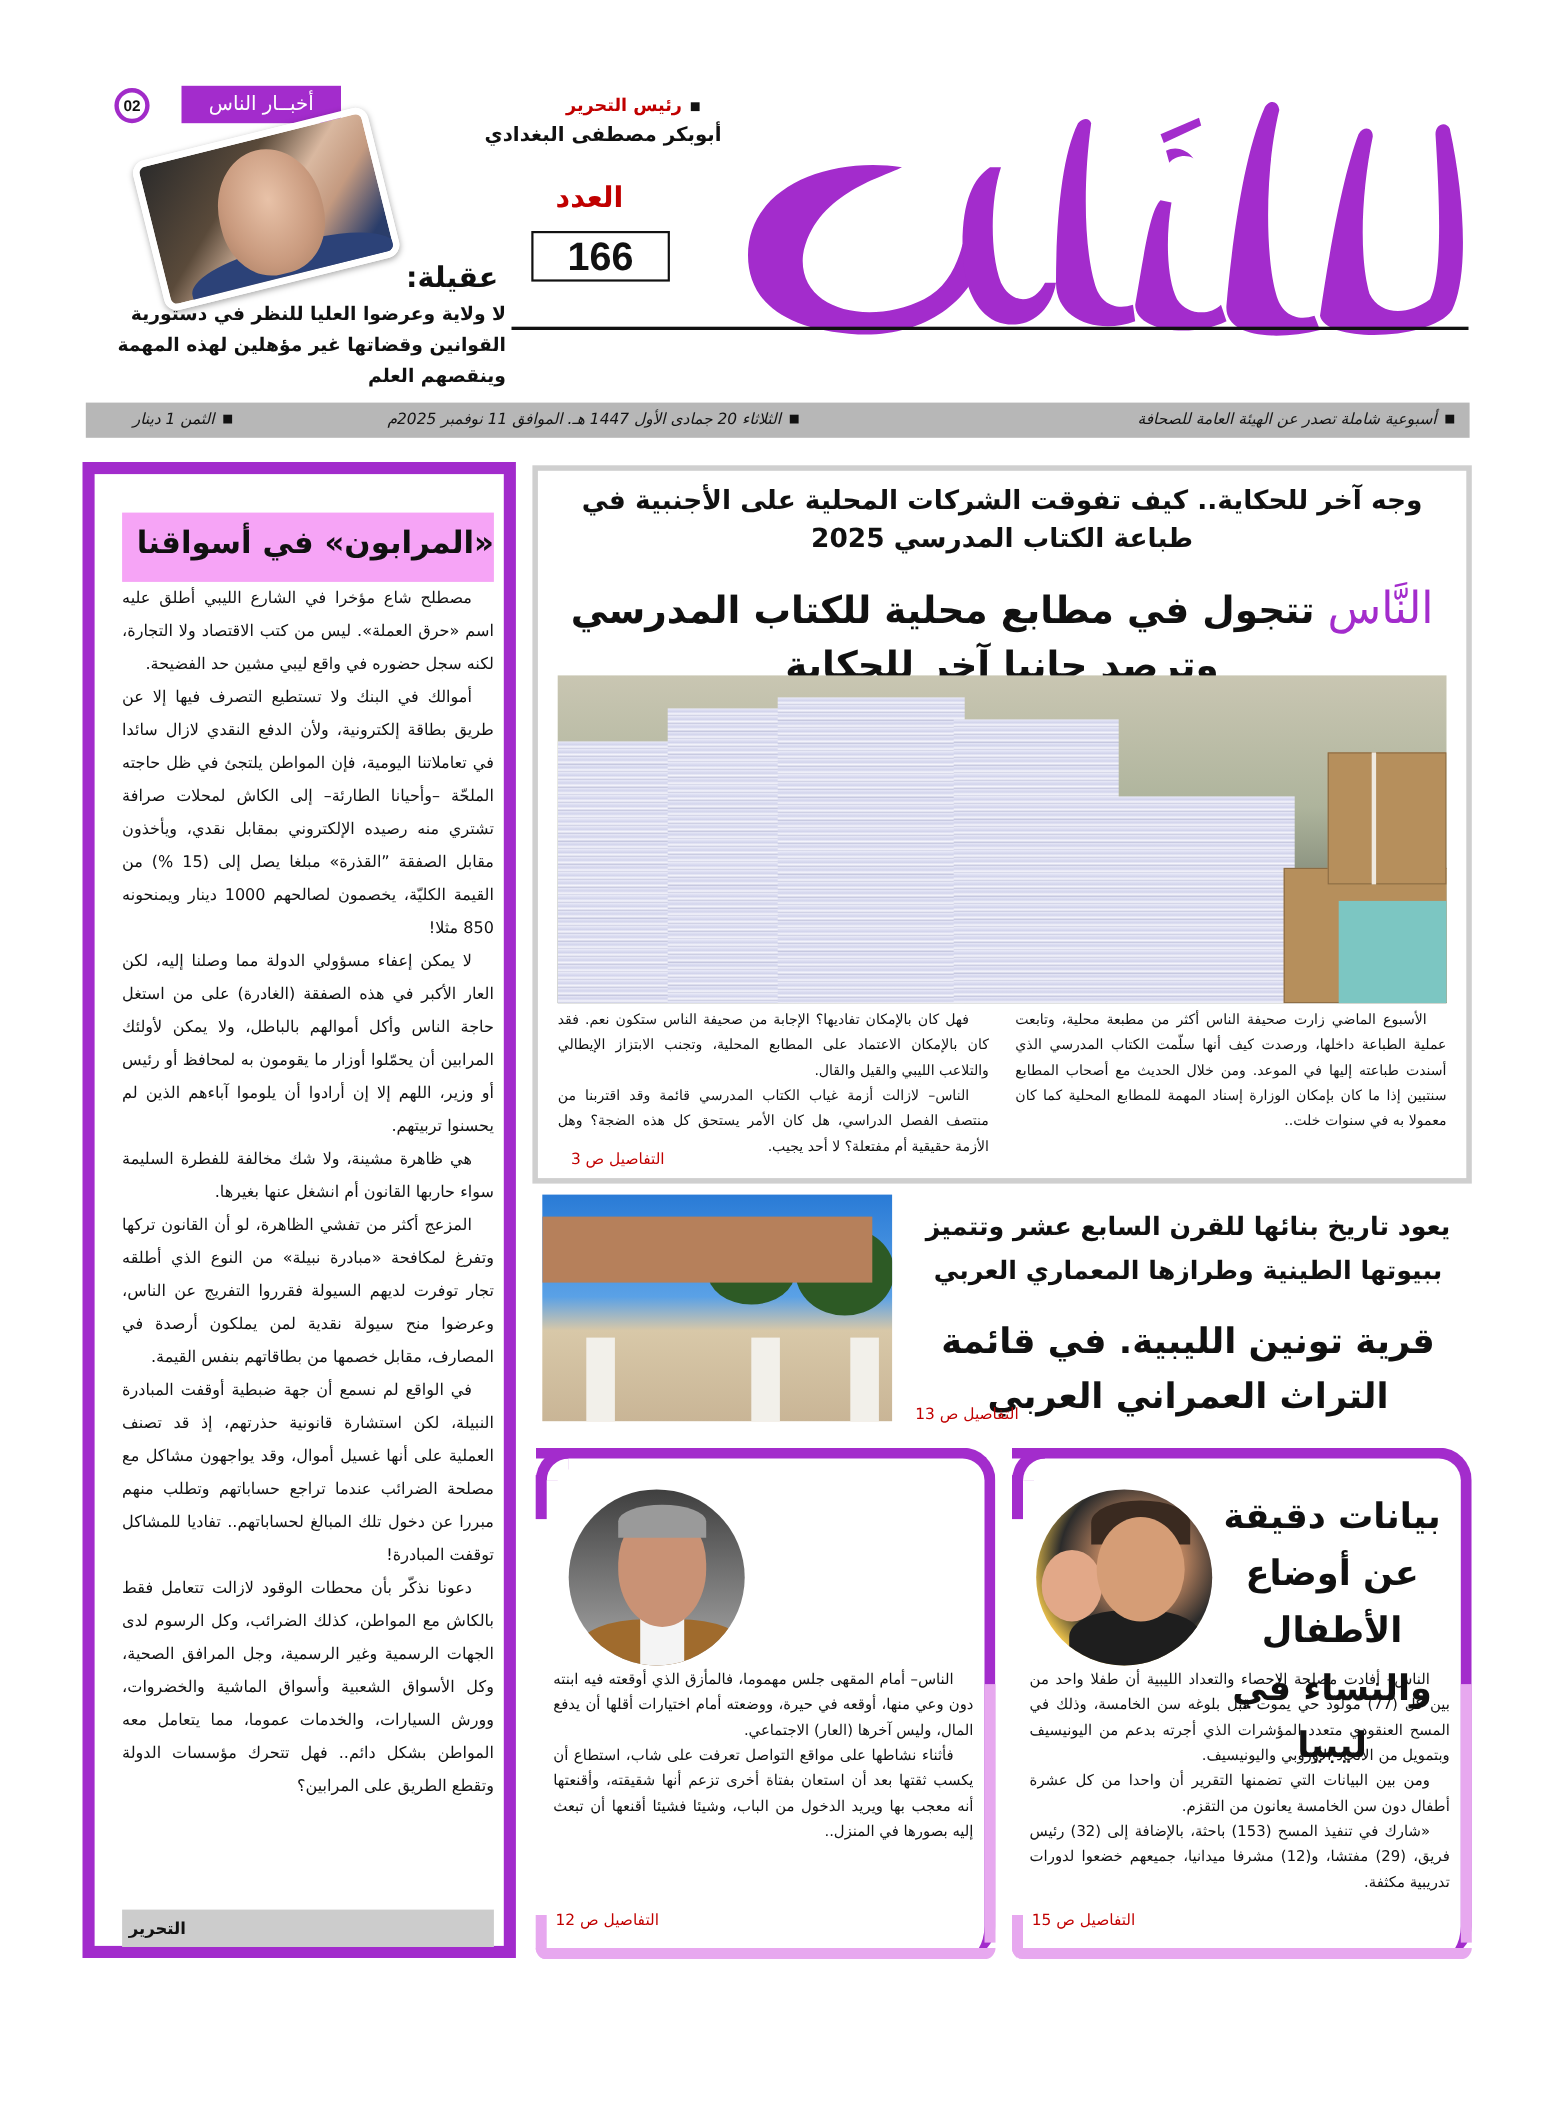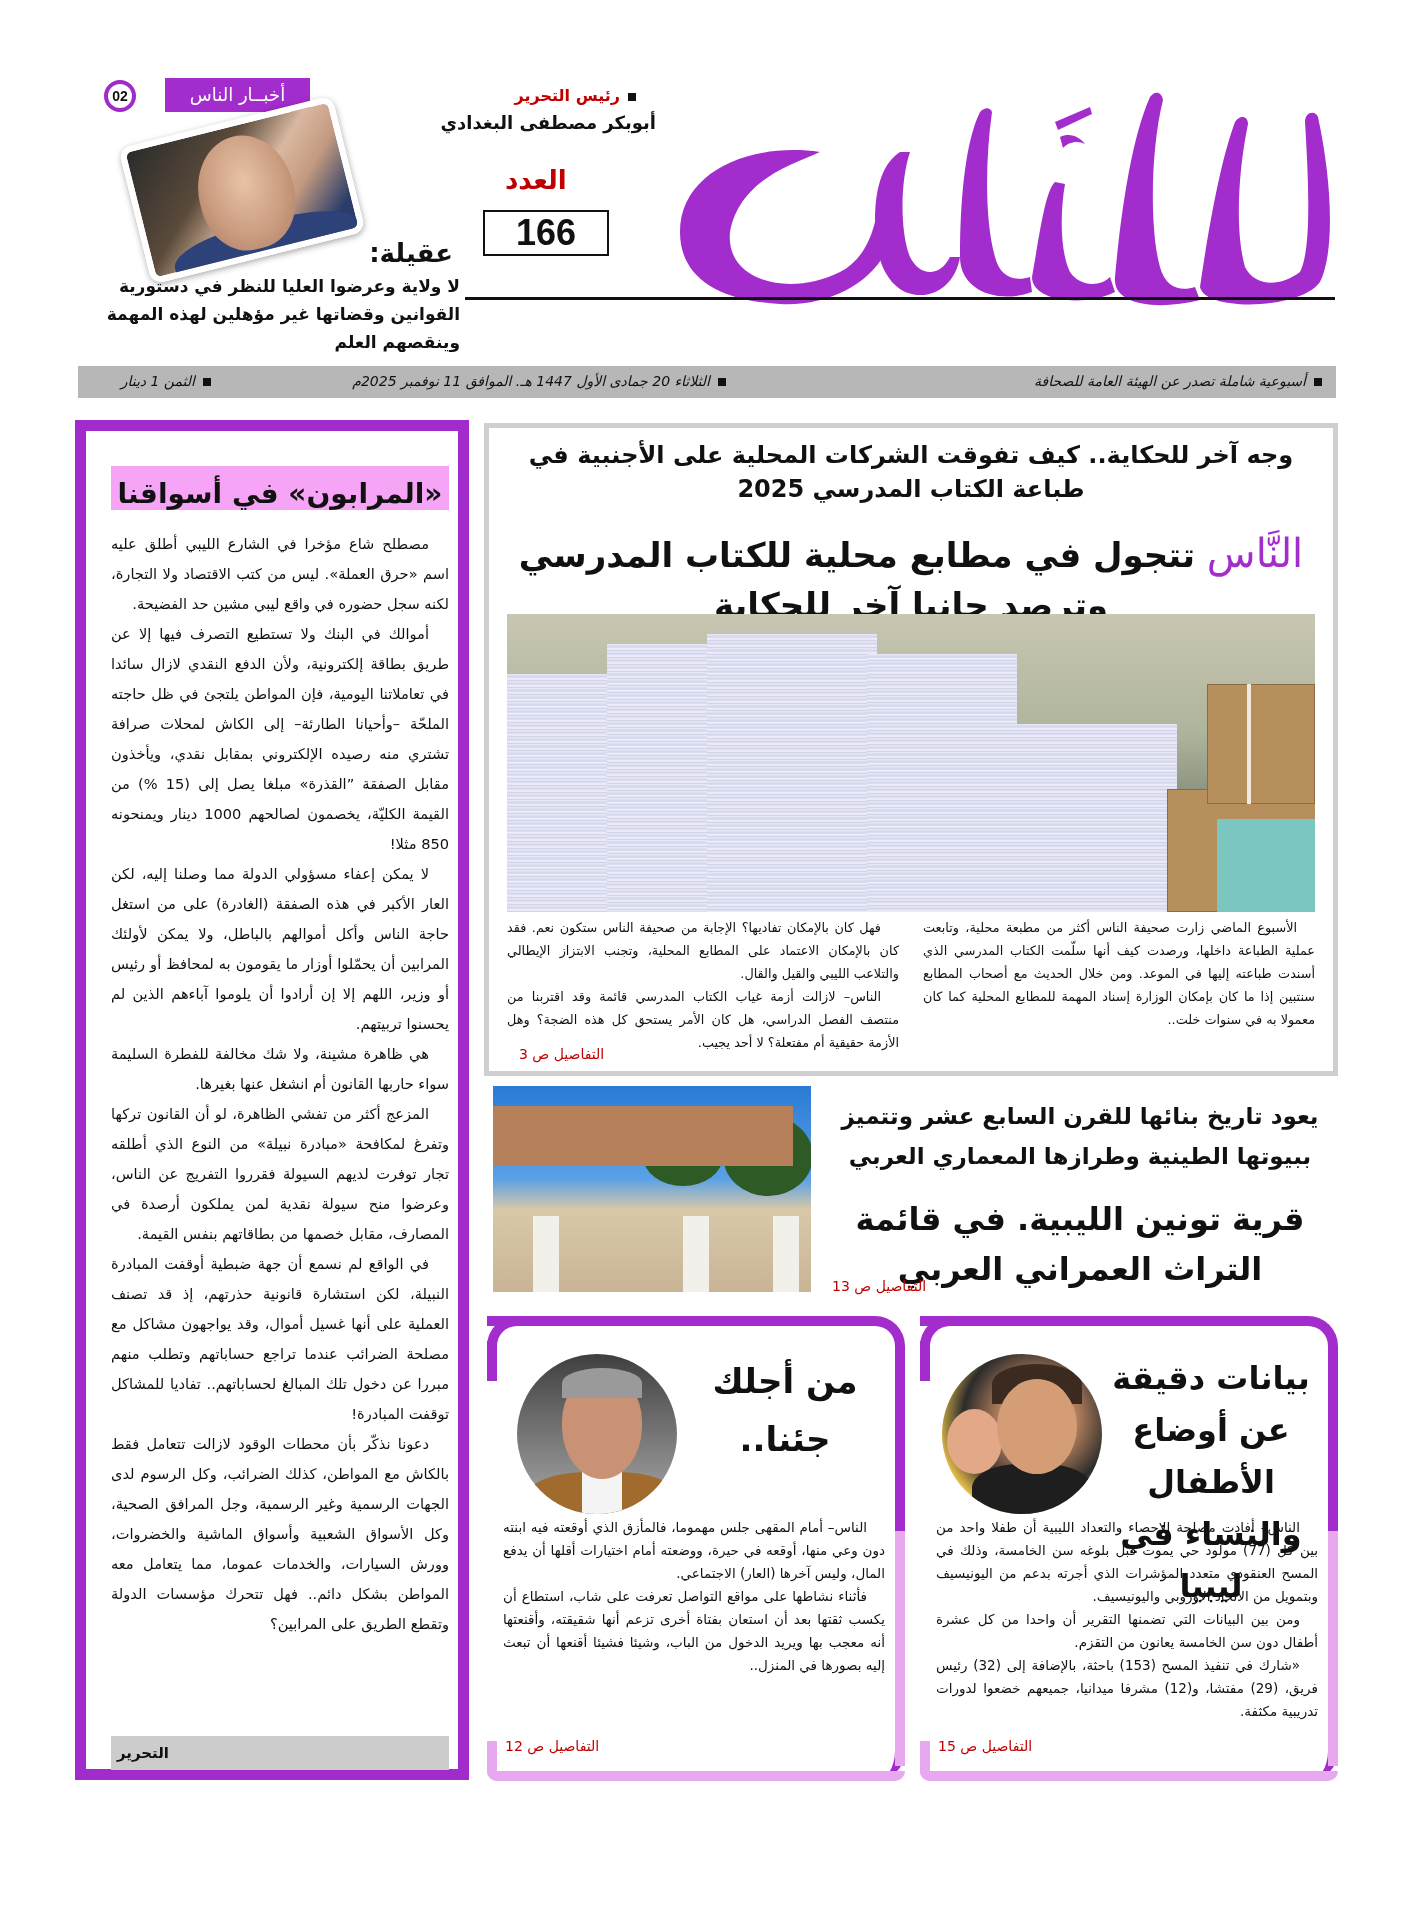--- a/index.html
+++ b/index.html
@@ -25,21 +25,21 @@
   .aguila-kicker { position: absolute; right: 958px; top: 238px; font-size: 26px; font-weight: bold; direction: rtl; margin-left: 47px; }
   .aguila-headline { position: absolute; left: 78px; top: 272px; width: 382px; font-size: 17px; font-weight: bold; line-height: 28px; text-align: right; direction: rtl; }
 
   
   .infobar { position: absolute; left: 78px; top: 366px; width: 1258px; height: 32px; background: #b7b7b7; direction: rtl; display: flex; align-items: center; font-size: 14px; }
   .infobar .item { position: absolute; top: 7px; white-space: nowrap; font-style: italic; }
   .infobar .sq { display: inline-block; width: 8px; height: 8px; background: #111; margin-left: 8px; vertical-align: middle; }
 
   
   .editorial { position: absolute; left: 75px; top: 420px; width: 394px; height: 1360px; border: 11px solid #a22bcc; background: #fff; }
-  .editorial-title { position: absolute; left: 25px; top: 35px; width: 338px; height: 44px; background: #f6a4f6; font-size: 28px; font-weight: bold; text-align: center; line-height: 56px; direction: rtl; }
+  .editorial-title { position: absolute; left: 25px; top: 35px; width: 338px; height: 63px; background: #f6a4f6; font-size: 28px; font-weight: bold; line-height: 56px; direction: rtl; }
   .editorial-body { position: absolute; left: 25px; top: 98px; width: 338px; font-size: 14.6px; line-height: 30px; text-align: justify; direction: rtl; }
   .editorial-body p { text-indent: 20px; }
   .editorial-sign { position: absolute; left: 25px; top: 1305px; width: 338px; height: 34px; background: #cccccc; font-size: 15px; font-weight: bold; line-height: 34px; padding-right: 0; direction: rtl; text-align: left; padding-left: 6px; }
 
   
   .lead { position: absolute; left: 484px; top: 423px; width: 854px; height: 653px; border: 5px solid #cfcfcf; background: #fff; }
   .lead-kicker { position: absolute; left: 0; top: 10px; width: 100%; font-size: 24px; font-weight: bold; line-height: 34px; text-align: center; direction: rtl; }
   .lead-headline { position: absolute; left: 0; top: 100px; width: 100%; font-size: 34px; font-weight: bold; line-height: 50px; text-align: center; direction: rtl; }
   .lead-headline .brand { color: #a32ccc; font-family: "DejaVu Serif", serif; font-weight: normal; font-size: 40px; }
   .lead-photo { position: absolute; left: 18px; top: 186px; width: 808px; height: 298px; overflow: hidden; background: linear-gradient(180deg, #c9c6b2 0%, #aeb49c 40%, #8c9481 60%, #6c7266 100%); }
@@ -216,19 +216,18 @@
   <div class="frame-top"></div>
   <div class="frame-right-low"></div>
   <div class="frame-bottom"></div>
   <div class="frame-left-low"></div>
   <div class="card-photo man" style="left:30px;">
     <div class="jacket"></div>
     <div class="collar"></div>
     <div class="face"></div>
     <div class="hair"></div>
   </div>
-  <div class="card-title" style="width:160px;right:40px;font-size:34px;line-height:58px;">من أجلك جئنا..</div>
   <div class="card-body">
     <p>الناس– أمام المقهى جلس مهموما، فالمأزق الذي أوقعته فيه ابنته دون وعي منها، أوقعه في حيرة، ووضعته أمام اختيارات أقلها أن يدفع المال، وليس آخرها (العار) الاجتماعي.</p>
     <p>فأثناء نشاطها على مواقع التواصل تعرفت على شاب، استطاع أن يكسب ثقتها بعد أن استعان بفتاة أخرى تزعم أنها شقيقته، وأقنعتها أنه معجب بها ويريد الدخول من الباب، وشيئا فشيئا أقنعها أن تبعث إليه بصورها في المنزل..</p>
   </div>
   <div class="card-more more-link">التفاصيل ص 12</div>
 </div>
 
 </body></html>

